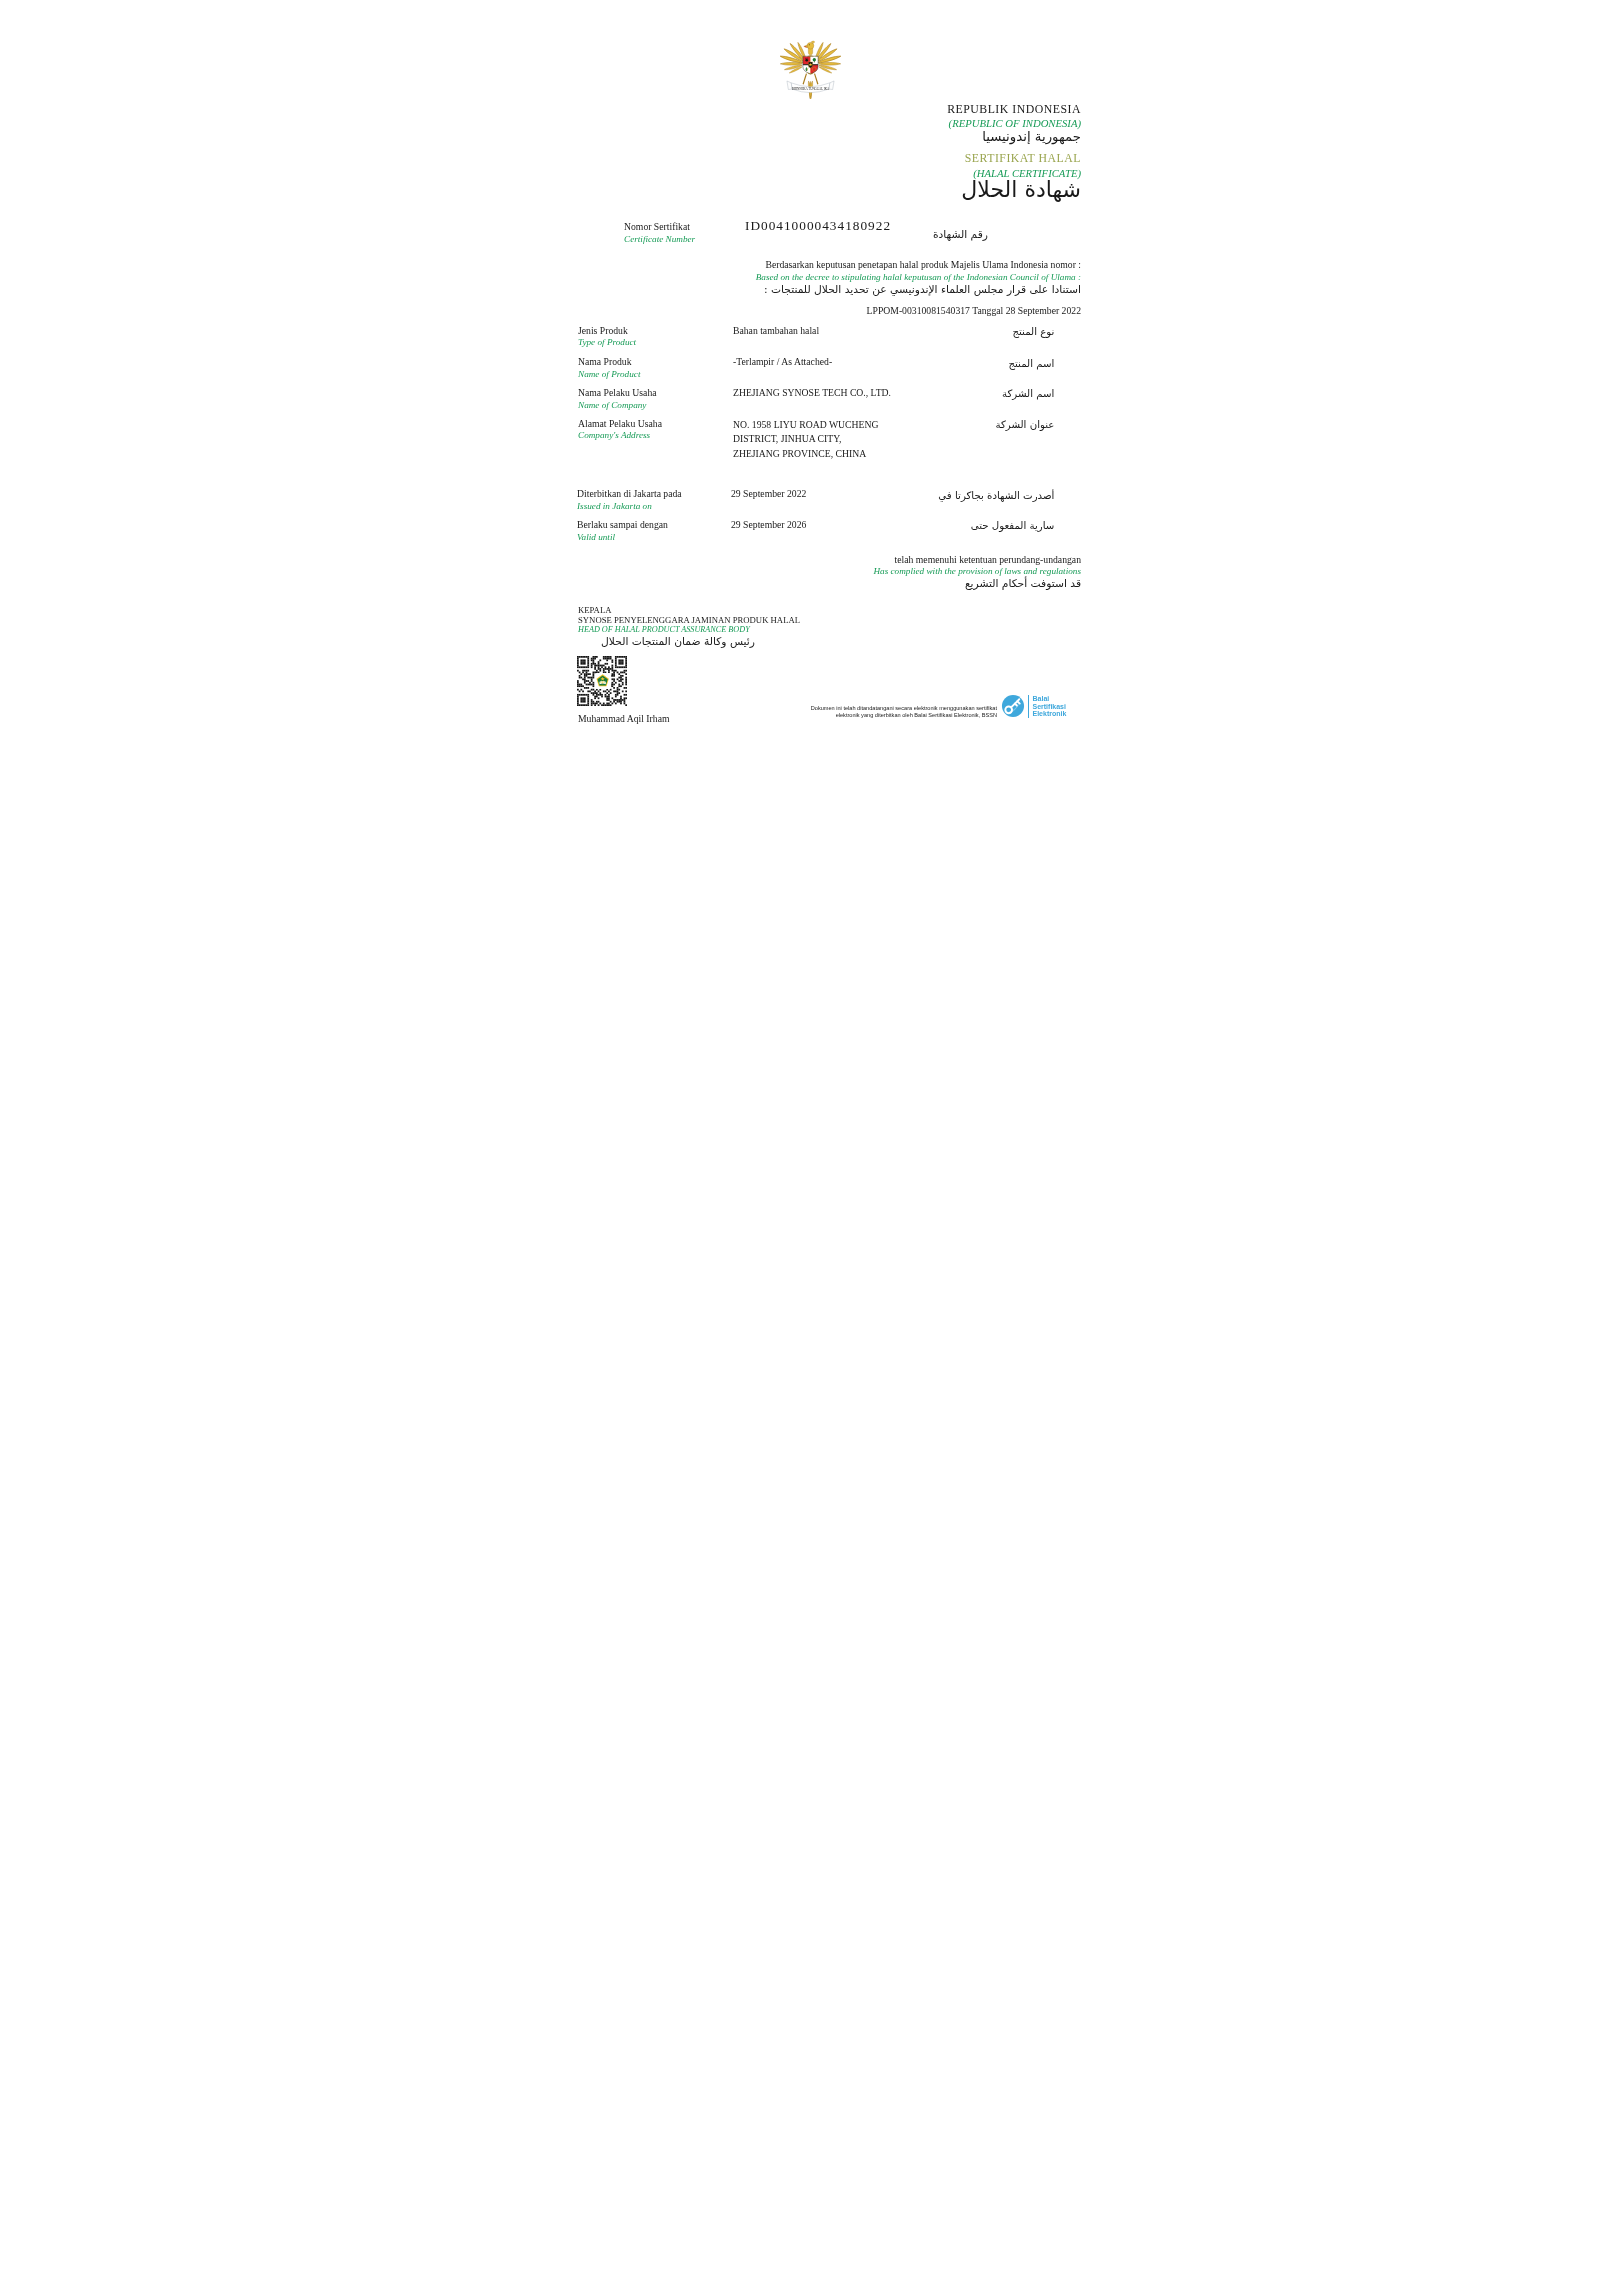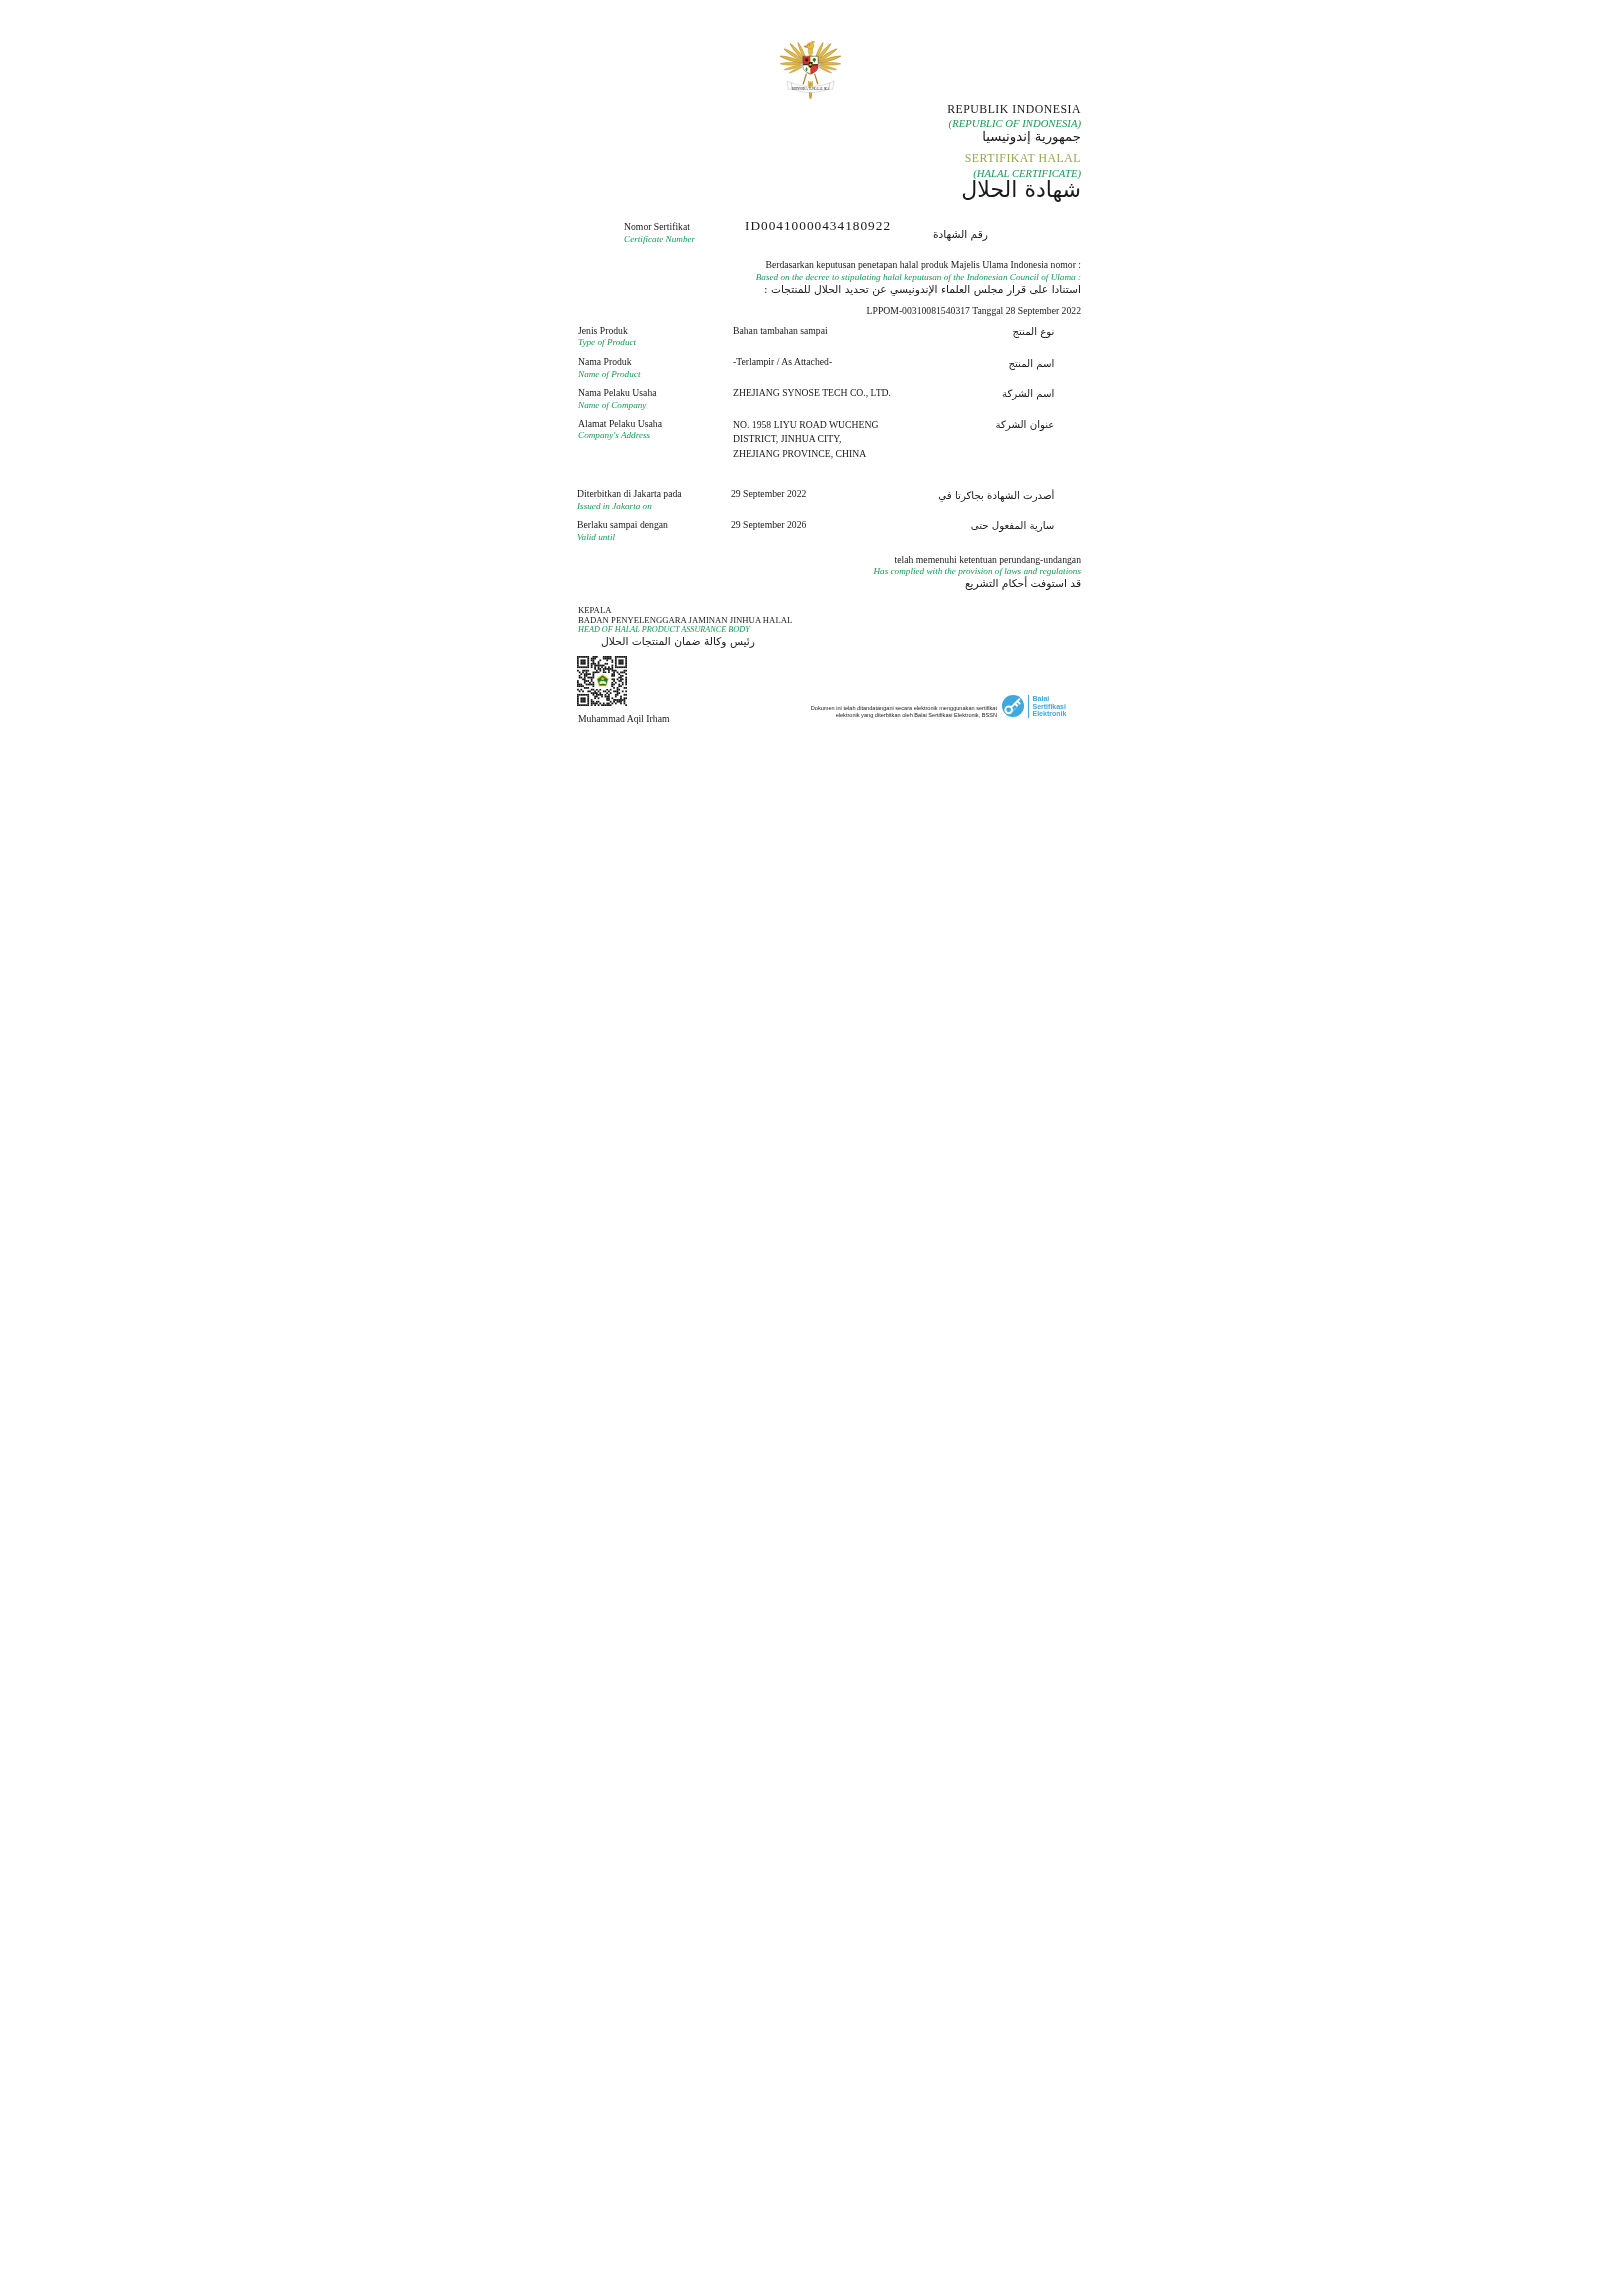--- a/index.html
+++ b/index.html
@@ -108,21 +108,21 @@
   <div class="abs bigid" style="left:205px;top:218px;">ID00410000434180922</div>
   <div class="abs ar" style="right:93px;top:228px;font-size:10.7px;">رقم الشهادة</div>
 
   <div class="abs center" style="top:259px;font-size:9.7px;">Berdasarkan keputusan penetapan halal produk Majelis Ulama Indonesia nomor :</div>
   <div class="abs center green" style="top:272px;font-size:9.2px;">Based on the decree to stipulating halal keputusan of the Indonesian Council of Ulama :</div>
   <div class="abs center ar" style="top:283px;font-size:10.7px;">استنادا على قرار مجلس العلماء الإندونيسي عن تحديد الحلال للمنتجات :</div>
   <div class="abs center" style="top:305px;font-size:9.7px;">LPPOM-00310081540317 Tanggal 28 September 2022</div>
 
   <div class="abs lab" style="left:38px;top:325px;">Jenis Produk</div>
   <div class="abs lab-en" style="left:38px;top:337px;">Type of Product</div>
-  <div class="abs val" style="left:193px;top:325px;">Bahan tambahan sampai</div>
+  <div class="abs val" style="left:193px;top:325px;">Bahan tambahan halal</div>
   <div class="abs ar field-ar" style="top:326px;">نوع المنتج</div>
 
   <div class="abs lab" style="left:38px;top:356px;">Nama Produk</div>
   <div class="abs lab-en" style="left:38px;top:369px;">Name of Product</div>
   <div class="abs val" style="left:193px;top:356px;">-Terlampir / As Attached-</div>
   <div class="abs ar field-ar" style="top:358px;">اسم المنتج</div>
 
   <div class="abs lab" style="left:38px;top:387px;">Nama Pelaku Usaha</div>
   <div class="abs lab-en" style="left:38px;top:400px;">Name of Company</div>
   <div class="abs val" style="left:193px;top:387px;">ZHEJIANG SYNOSE TECH CO., LTD.</div>
@@ -141,21 +141,21 @@
   <div class="abs lab" style="left:37px;top:519px;">Berlaku sampai dengan</div>
   <div class="abs lab-en" style="left:37px;top:532px;">Valid until</div>
   <div class="abs val" style="left:191px;top:519px;">29 September 2026</div>
   <div class="abs ar field-ar" style="top:520px;">سارية المفعول حتى</div>
 
   <div class="abs center" style="top:554px;font-size:9.7px;">telah memenuhi ketentuan perundang-undangan</div>
   <div class="abs center green" style="top:566px;font-size:9.2px;">Has complied with the provision of laws and regulations</div>
   <div class="abs center ar" style="top:577px;font-size:10.7px;">قد استوفت أحكام التشريع</div>
 
   <div class="abs" style="left:38px;top:605px;font-size:8.7px;">KEPALA</div>
-  <div class="abs" style="left:38px;top:615px;font-size:8.7px;">BADAN PENYELENGGARA JAMINAN JINHUA HALAL</div>
+  <div class="abs" style="left:38px;top:615px;font-size:8.7px;">SYNOSE PENYELENGGARA JAMINAN PRODUK HALAL</div>
   <div class="abs green" style="left:38px;top:625px;font-size:8.2px;">HEAD OF HALAL PRODUCT ASSURANCE BODY</div>
   <div class="abs ar" style="left:46px;top:635px;width:184px;text-align:center;font-size:10.7px;">رئيس وكالة ضمان المنتجات الحلال</div>
 
   <div class="abs qrwrap">
     <div id="qr" style="width:50px;height:50px;"><svg viewBox="0 0 98 98" width="50" height="50" xmlns="http://www.w3.org/2000/svg">
           <rect x="0.00" y="0.00" width="3.43" height="3.43" fill="#151515"></rect>
           <rect x="3.38" y="0.00" width="3.43" height="3.43" fill="#151515"></rect>
           <rect x="6.76" y="0.00" width="3.43" height="3.43" fill="#151515"></rect>
           <rect x="10.14" y="0.00" width="3.43" height="3.43" fill="#151515"></rect>
           <rect x="13.52" y="0.00" width="3.43" height="3.43" fill="#151515"></rect>

